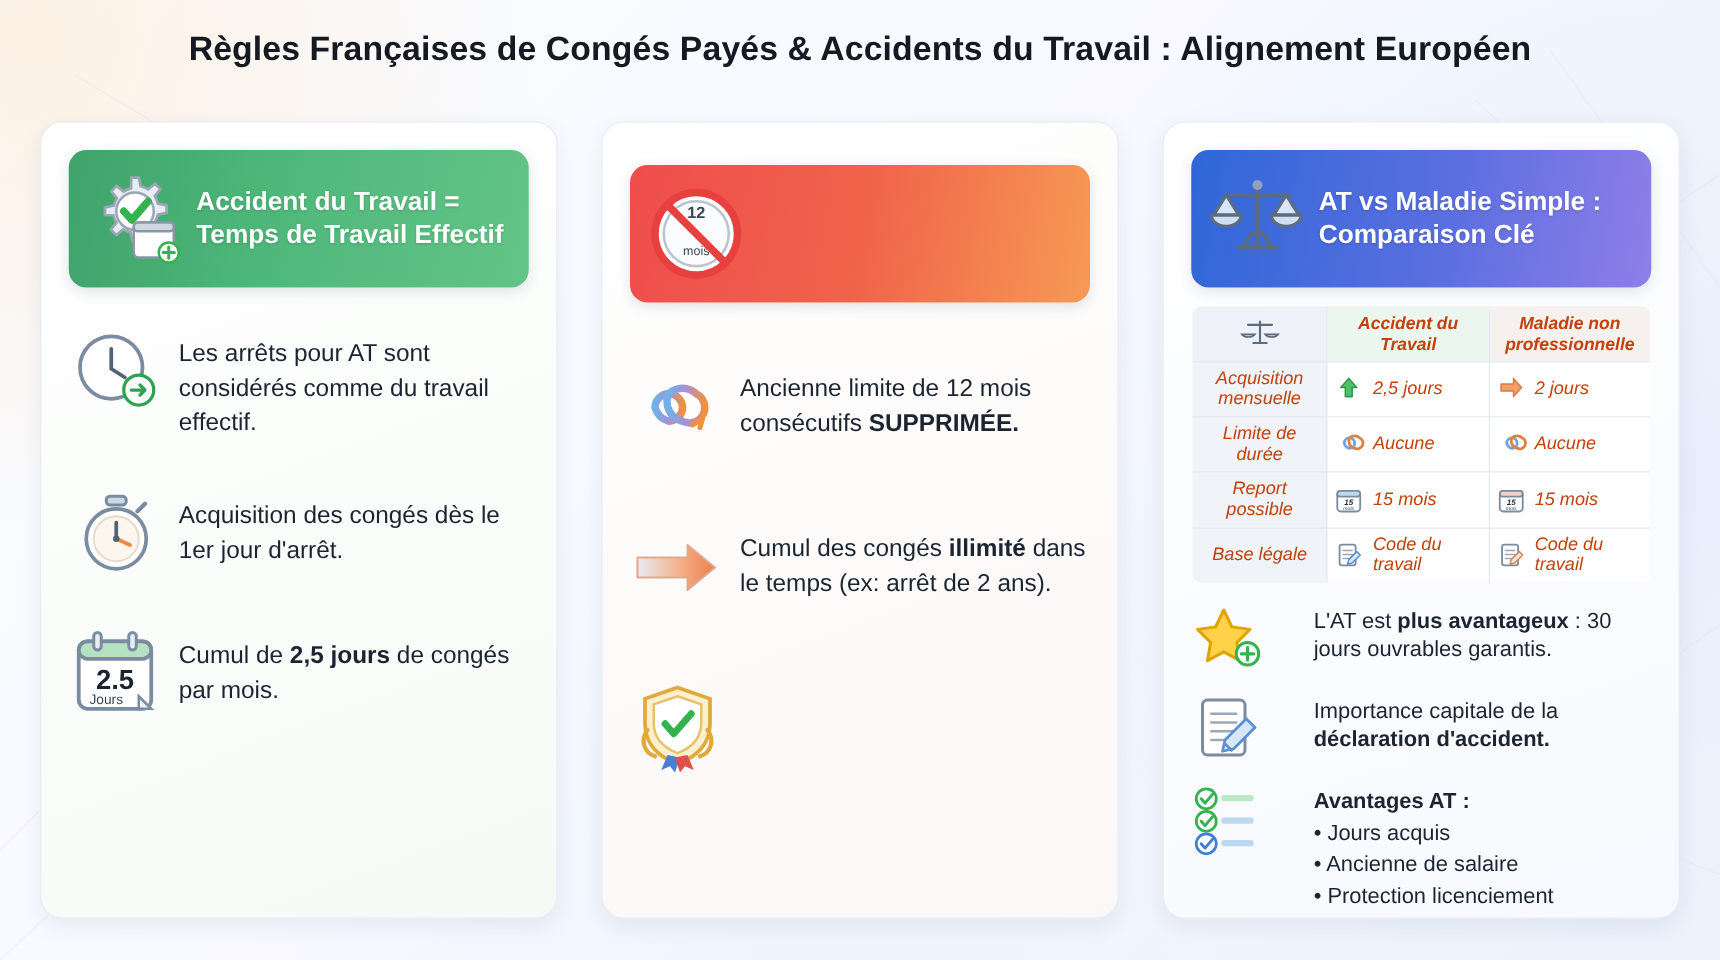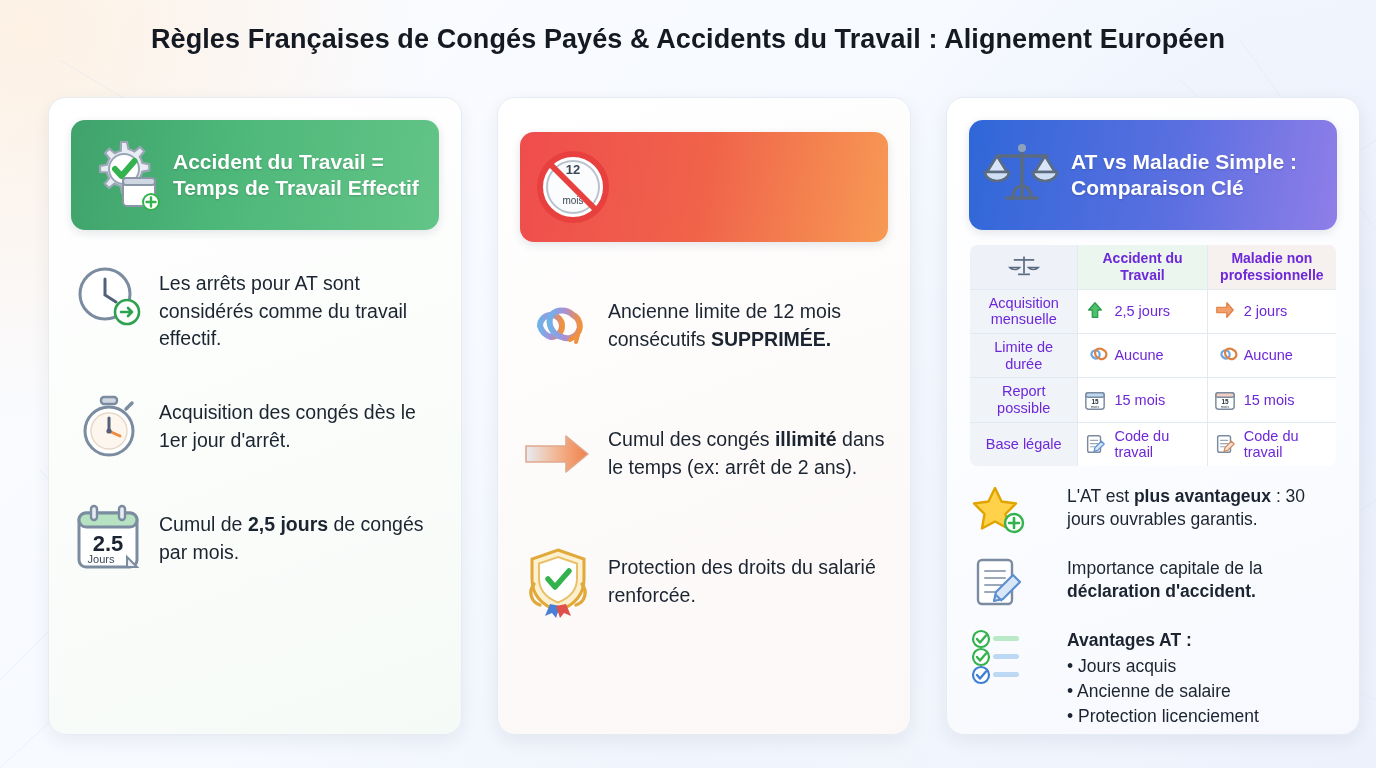--- a/index.html
+++ b/index.html
@@ -40,21 +40,21 @@
     font-size: 27px;
     font-weight: bold;
     color: #141922;
     letter-spacing: .1px;
   }
 
   
   .board {
     position: absolute;
     top: 97px;
-    left: 48px;
+    left: 32px;
     width: 1312px;
     height: 638px;
     display: flex;
     gap: 35px;
   }
   .card {
     flex: 1 1 0;
     border-radius: 18px;
     background: linear-gradient(160deg,#ffffff 0%,#fbfdfb 45%,#f6faf7 100%);
     border: 1px solid #e7ecf3;
@@ -128,22 +128,23 @@
     border-collapse: collapse;
     border: 1px solid #dfe6ef;
     border-radius: 8px;
     overflow: hidden;
     table-layout: fixed;
   }
   .cmp th, .cmp td {
     border: 1px solid #e3e9f1;
     padding: 5px 6px;
     font-size: 14px;
-    color: #6d28d9;
+    color: #c2410c;
     vertical-align: middle;
+    font-style: italic;
   }
   .cmp thead th { background: #f3f6fa; font-weight: bold; text-align: center; line-height: 1.2; }
   .cmp thead th.col0 { background: #eef2f8; width: 26%; }
   .cmp thead th.colA { background: #eaf6ee; }
   .cmp thead th.colB { background: #f6f0ee; }
   .cmp tbody th {
     background: #f0f3f8;
     font-weight: normal;
     text-align: center;
     font-size: 14.5px;
@@ -334,21 +335,20 @@
           <svg viewBox="0 0 76 76" width="76" height="76">
             <path d="M38 6 l26 9 v20 c0 17 -12 27 -26 32 c-14 -5 -26 -15 -26 -32 v-20 z" fill="#fdf0cf" stroke="#e0a93a" stroke-width="3"></path>
             <path d="M38 13 l19 6.5 v15 c0 13 -9 20 -19 24 c-10 -4 -19 -11 -19 -24 v-15 z" fill="#ffffff" stroke="#e8c06a" stroke-width="2"></path>
             <path d="M28 35 l7 8 14 -16" fill="none" stroke="#33b24e" stroke-width="5.5" stroke-linecap="round" stroke-linejoin="round"></path>
             <path d="M14 40 c-6 8 -3 18 6 21" fill="none" stroke="#e0a93a" stroke-width="3.4" stroke-linecap="round"></path>
             <path d="M62 40 c6 8 3 18 -6 21" fill="none" stroke="#e0a93a" stroke-width="3.4" stroke-linecap="round"></path>
             <path d="M30 60 l-5 12 7 -3 4 5 4 -12 z" fill="#4a7fd6"></path>
             <path d="M46 60 l5 12 -7 -3 -4 5 -4 -12 z" fill="#e0504a"></path>
           </svg>
         </div>
-        <div class="r-text">Protection des droits du salarié renforcée.</div>
       </div>
 
     </div>
   </div>
 
   <div class="card c3">
 
     <div class="banner blue">
       <div class="b-icon">
         <svg viewBox="0 0 86 86" width="86" height="86">

